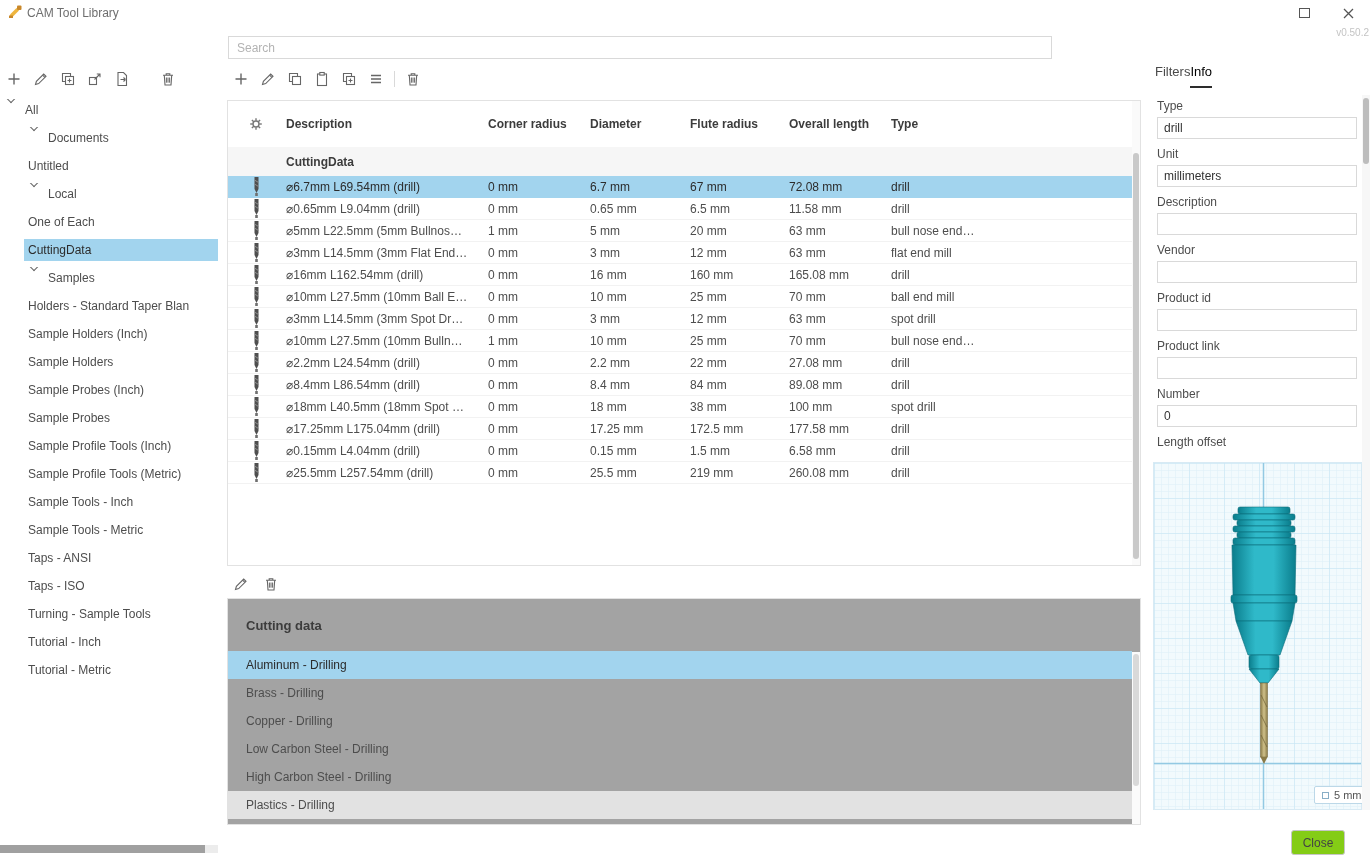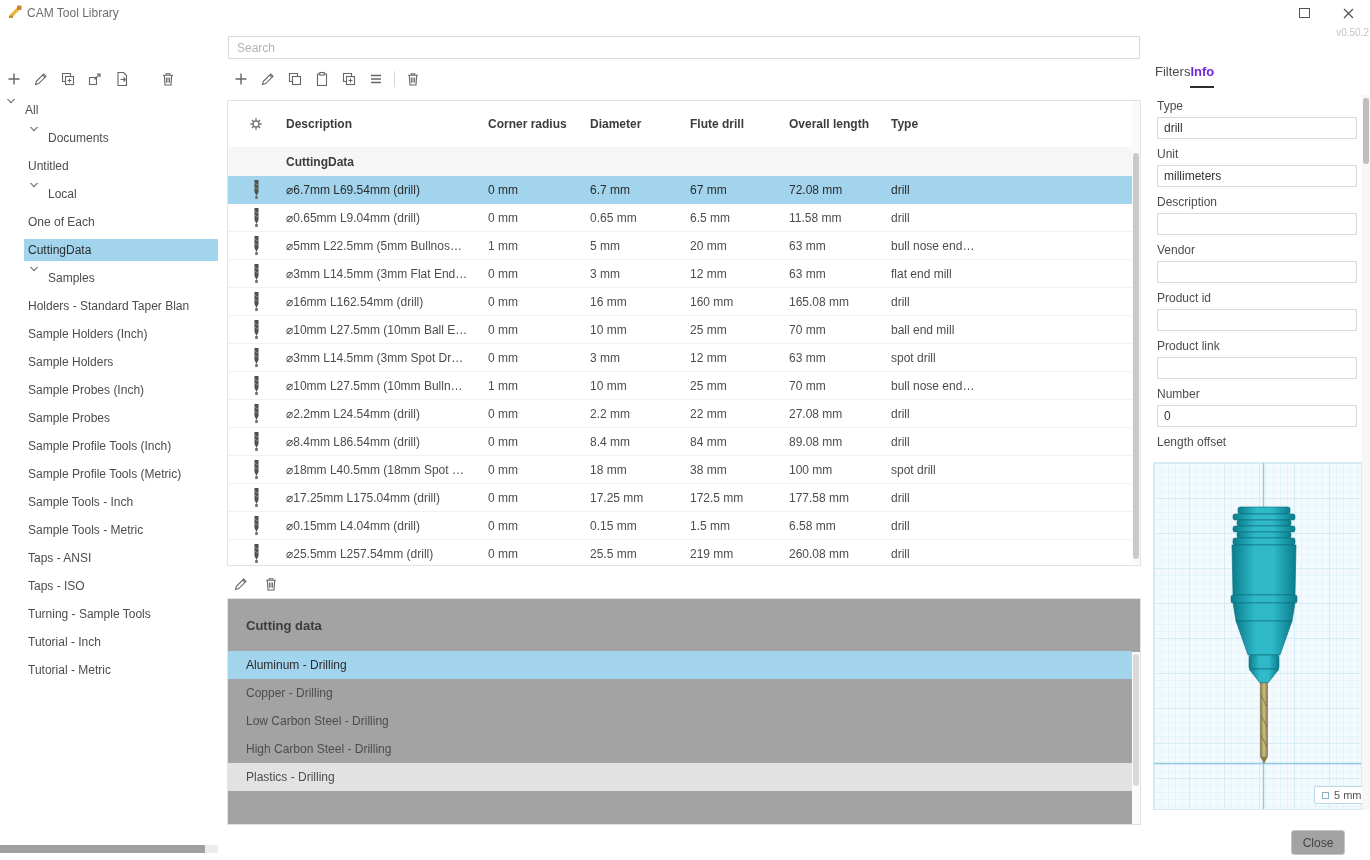--- a/index.html
+++ b/index.html
@@ -30,61 +30,61 @@
   .chev{width:6px;height:6px;border-right:1.4px solid #666;border-bottom:1.4px solid #666;transform:rotate(45deg);margin-right:7px;margin-top:-3px;flex:none}
   .lvl0{padding-left:8px}
   .lvl1{padding-left:31px}
   .lvl2{padding-left:24px}
   .tree-label{padding:4px 4px;overflow:hidden}
   .tree-row.selected .tree-label{background:#a2d4ee;flex:1;margin-right:9px;color:#2c2c2c}
   #sidebar-hscroll{position:absolute;left:0;top:845px;width:218px;height:8px;background:#ececec}
   #sidebar-hscroll .hthumb{position:absolute;left:0;top:0;height:8px;width:205px;background:#a0a0a0}
 
   
-  #search{position:absolute;left:228px;top:36px;width:912px;height:23px;border:1px solid #d9d9d9;padding:0 8px;font:12px "Liberation Sans",sans-serif;color:#333;background:#fff}
+  #search{position:absolute;left:228px;top:36px;width:824px;height:23px;border:1px solid #d9d9d9;padding:0 8px;font:12px "Liberation Sans",sans-serif;color:#333;background:#fff}
   #search::placeholder{color:#b3b3b3}
 
   
   #table-box{position:absolute;left:227px;top:100px;width:914px;height:466px;border:1px solid #e2e2e2;background:#fff;overflow:hidden}
   .thead{display:grid;grid-template-columns:56px 202px 102px 100px 99px 102px 1fr;height:46px;align-items:center;font-weight:bold;color:#3c3c3c;font-size:12px;margin-right:8px}
   .hcell{padding-left:2px;white-space:nowrap;overflow:hidden}
   .hicon{display:flex;justify-content:center;padding-left:0}
   .group-row{height:29px;background:#f6f6f6;display:flex;align-items:center;padding-left:58px;font-weight:bold;font-size:12px;color:#3c3c3c;margin-right:8px}
-  .trow{display:grid;grid-template-columns:56px 202px 102px 100px 99px 102px 1fr;height:28px;align-items:center;font-size:12px;color:#4d4d4d;margin-right:8px;border-bottom:1px solid #f2f2f2}
+  .trow{display:grid;grid-template-columns:56px 202px 102px 100px 99px 102px 1fr;height:22px;align-items:center;font-size:12px;color:#4d4d4d;margin-right:8px;border-bottom:1px solid #f2f2f2}
   .trow.selected{background:#a2d4ee;border-bottom-color:#a2d4ee;color:#2c2c2c}
   .tcell{padding-left:2px;white-space:nowrap;overflow:hidden}
   .c-icon{display:flex;justify-content:center;padding-left:0}
   .vscroll{position:absolute;right:0;top:0;bottom:0;width:8px;background:#fafafa}
   .vthumb{position:absolute;left:1px;right:1px;border-radius:3px;background:#c9c9c9}
   #table-thumb{top:52px;height:406px}
 
   
   #list-box{position:absolute;left:227px;top:598px;width:914px;height:227px;border:1px solid #e2e2e2;background:#a3a3a3;overflow:hidden}
   .list-header{height:52px;display:flex;align-items:center;padding-left:18px;font-weight:bold;font-size:13px;color:#3c3c3c}
   .list-row{height:28px;display:flex;align-items:center;padding-left:18px;font-size:12px;color:#4d4d4d;margin-right:8px}
   .list-row.selected{background:#a2d4ee;color:#2c2c2c}
   .list-row.hover{background:#e2e2e2}
   #list-scroll{position:absolute;right:0;top:53px;bottom:0;width:8px;background:#fbfbfb}
   #list-thumb{top:2px;height:132px;background:#d9d9d9}
 
   
   #tabs{position:absolute;left:1155px;top:64px;display:flex;font-size:13px}
   .tab{padding-bottom:7px;color:#4a4a4a;cursor:pointer;border-bottom:2px solid transparent}
-  .tab.active{font-weight:bold;color:#6d28d9;border-bottom-color:#2d2d2d}
+  .tab.active{font-weight:normal;color:#000000;border-bottom-color:#2d2d2d}
   #fields{position:absolute;left:1157px;top:99px;width:200px}
   .field{margin-bottom:8px}
   .flabel{font-size:12px;color:#4d4d4d;margin-bottom:4px;height:14px}
   .finput{width:100%;height:22px;border:1px solid #d9d9d9;padding:0 6px;font:12px "Liberation Sans",sans-serif;color:#333;background:#fff}
   #viewport{position:absolute;left:1153px;top:462px;width:209px;height:348px;border:1px solid #d8eaf4}
   #scale-chip{position:absolute;left:1314px;top:786px;background:#fff;border:1px solid #bcd8e8;border-radius:2px;padding:2px 7px;font-size:11px;color:#555;display:flex;align-items:center;gap:5px}
   #scale-chip .sq{width:7px;height:7px;border:1px solid #88aec6;display:inline-block}
   #panel-scroll{position:absolute;left:1362px;top:95px;width:8px;height:715px;background:#f7f7f7}
   #panel-thumb{top:3px;height:66px;background:#bdbdbd}
 
-  #close-btn{position:absolute;left:1291px;top:830px;width:54px;height:25px;background:#a3a3a3;border:1px solid #c6c6c6;border-radius:3px;font:12px "Liberation Sans",sans-serif;color:#444;cursor:pointer}
+  #close-btn{position:absolute;left:1291px;top:830px;width:54px;height:25px;background:#84cc16;border:1px solid #c6c6c6;border-radius:3px;font:12px "Liberation Sans",sans-serif;color:#444;cursor:pointer}
 </style>
 </head>
 <body>
 
 <span id="app-icon" class="icon">
   <svg width="15" height="15" viewBox="0 0 15 15">
     <path d="M2 10.5l6.5-6.5 2.5 2.5L4.5 13H2z" fill="#eeb53f"></path>
     <rect x="9" y="1.5" width="4.5" height="4.5" rx="1" fill="#c9882a"></rect>
     <rect x="1" y="11.5" width="4" height="2.5" fill="#c9882a"></rect>
   </svg>
@@ -303,21 +303,21 @@
               <line x1="4.74" y1="4.74" x2="2.9" y2="2.9"></line>
             <line x1="7" y1="3.8" x2="7" y2="1.2"></line>
               <line x1="9.26" y1="4.74" x2="11.1" y2="2.9"></line>
           </g>
         </svg>
       </span>
     </div>
     <div class="hcell">Description</div>
     <div class="hcell">Corner radius</div>
     <div class="hcell">Diameter</div>
-    <div class="hcell">Flute drill</div>
+    <div class="hcell">Flute radius</div>
     <div class="hcell">Overall length</div>
     <div class="hcell">Type</div>
   </div>
   <div class="group-row">
     <span>CuttingData</span>
   </div>
   <div id="tbody">
       <div class="trow selected">
         <div class="tcell c-icon">
           <span class="icon">
@@ -594,20 +594,23 @@
         </svg>
       </span>
     </button>
   </div>
 
 <div id="list-box">
   <div class="list-header">Cutting data</div>
   <div id="cutting-list">
       <div class="list-row selected">
         <span>Aluminum - Drilling</span>
+      </div>
+      <div class="list-row">
+        <span>Brass - Drilling</span>
       </div>
       <div class="list-row">
         <span>Copper - Drilling</span>
       </div>
       <div class="list-row">
         <span>Low Carbon Steel - Drilling</span>
       </div>
       <div class="list-row">
         <span>High Carbon Steel - Drilling</span>
       </div>

